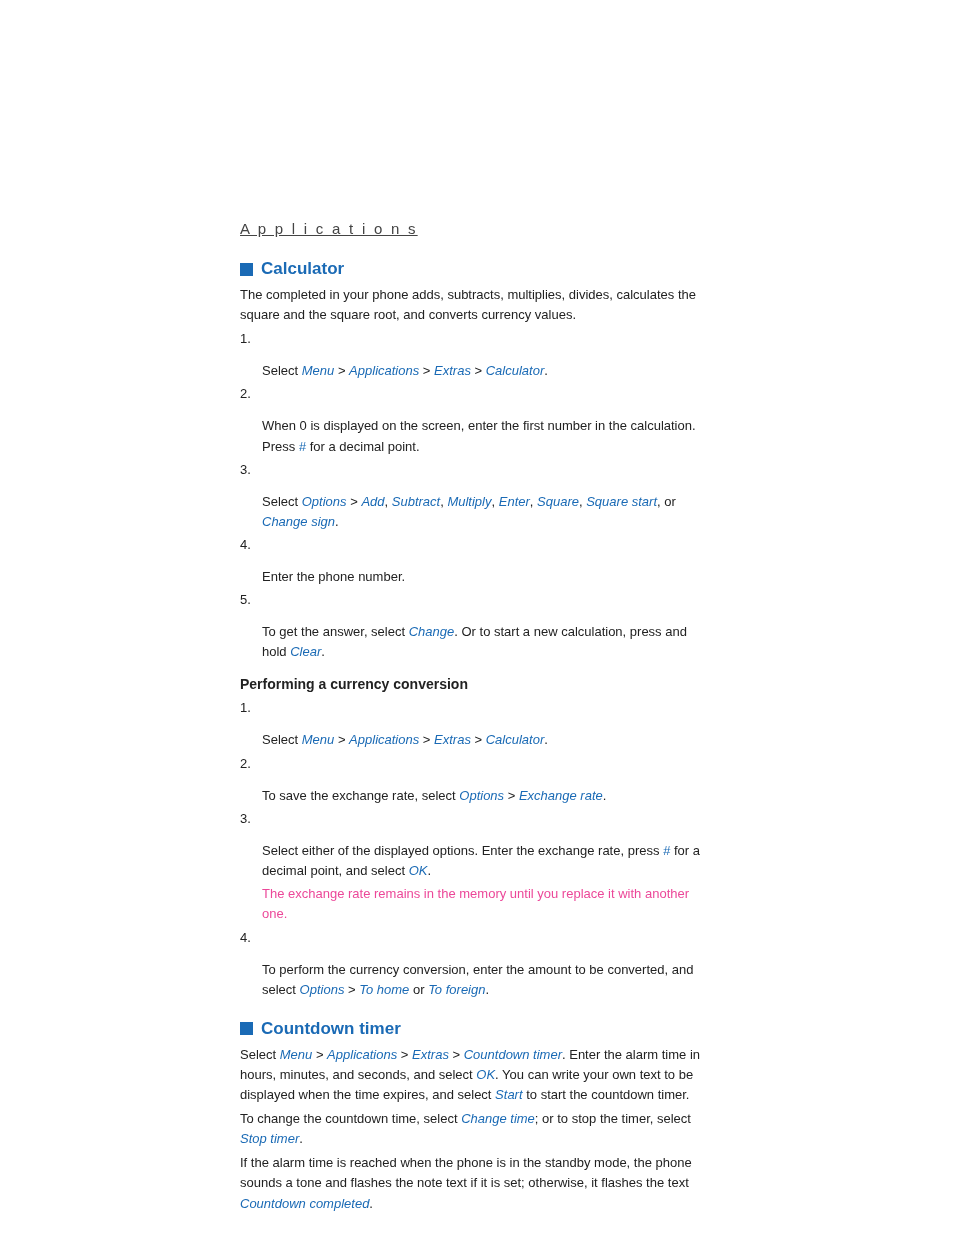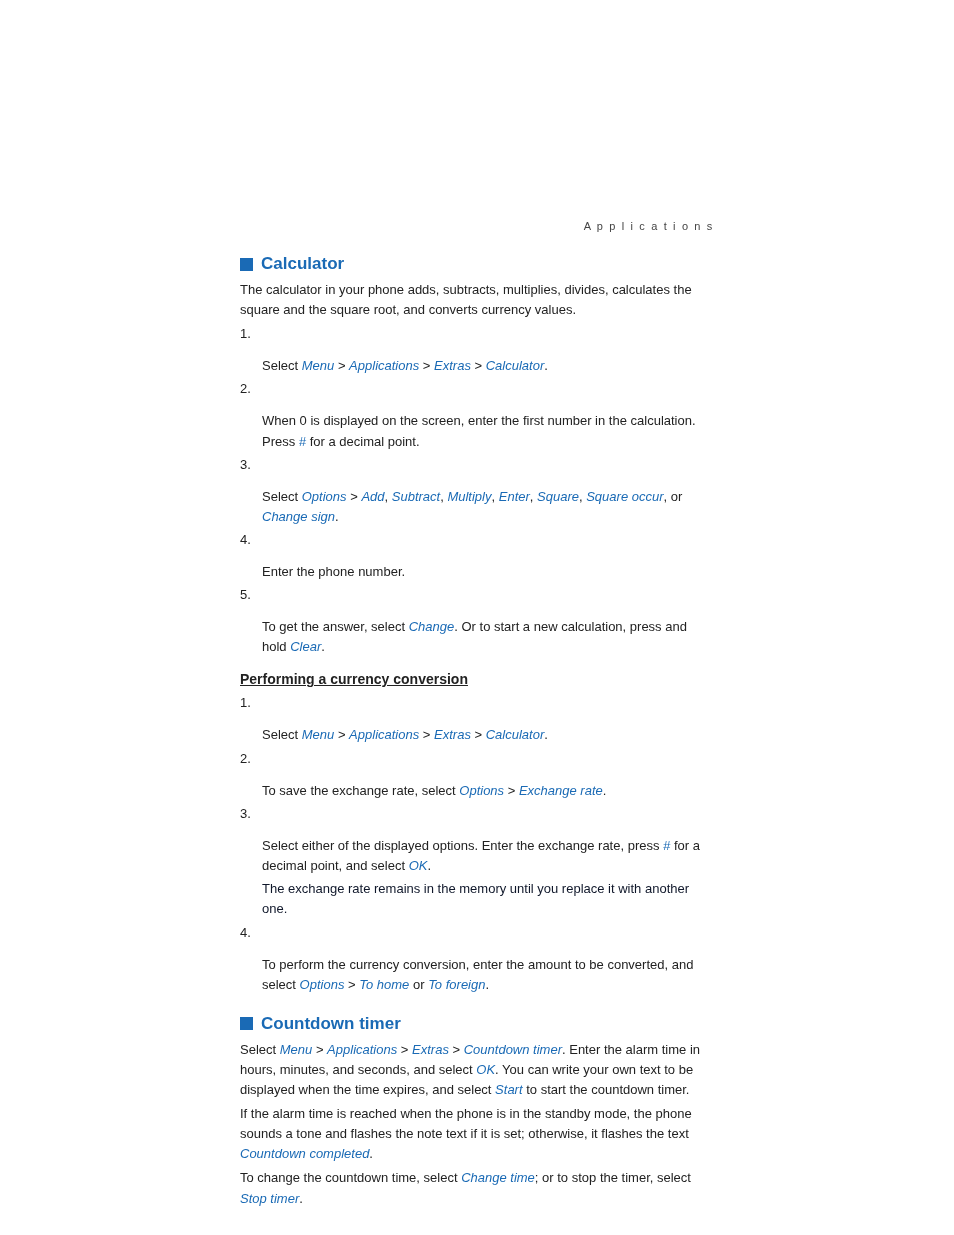--- a/index.html
+++ b/index.html
@@ -12,26 +12,26 @@
       min-height: 1235px;
     }
     .page {
       width: 954px;
       min-height: 1235px;
       background: #fff;
       position: relative;
       padding: 0;
     }
     .header-section {
-      text-align: right;
       padding: 220px 240px 0 240px;
       letter-spacing: 0.15em;
-      font-size: 11px;
+      font-size: 15px;
       color: #444;
       font-style: normal;
+      text-decoration: underline;
     }
     .content {
       padding: 8px 240px 40px 240px;
     }
     .section-title {
       display: flex;
       align-items: center;
       margin-top: 14px;
       margin-bottom: 6px;
     }
@@ -71,30 +71,29 @@
     }
     .link {
       color: #1a6ab5;
       font-style: italic;
       text-decoration: none;
     }
     .sub-section-title {
       font-size: 14px;
       font-weight: bold;
       color: #222;
-      text-decoration: underline;
       margin-top: 14px;
       margin-bottom: 6px;
     }
     .indent-para {
       padding-left: 22px;
       font-size: 13px;
       line-height: 1.55;
       margin-bottom: 4px;
-      color: #0f172a;
+      color: #ec4899;
     }
     .footer {
       display: flex;
       justify-content: space-between;
       padding: 0 240px;
       margin-top: 30px;
       font-size: 11.5px;
       color: #444;
       text-align: right;
     }
@@ -107,35 +106,35 @@
     <span>A p p l i c a t i o n s</span>
   </div>
 
   <div class="content">
 
     <div class="section-title">
       <span class="section-icon"></span>
       <span class="section-heading">Calculator</span>
     </div>
 
-    <p class="body-text">The calculator in your phone adds, subtracts, multiplies, divides, calculates the square and the square root, and converts currency values.</p>
+    <p class="body-text">The completed in your phone adds, subtracts, multiplies, divides, calculates the square and the square root, and converts currency values.</p>
 
     <div class="list-item">
       <span class="list-num">1.</span>
       <span class="list-content">Select <a class="link"><em>Menu</em></a> &gt; <a class="link"><em>Applications</em></a> &gt; <a class="link"><em>Extras</em></a> &gt; <a class="link"><em>Calculator</em></a>.</span>
     </div>
 
     <div class="list-item">
       <span class="list-num">2.</span>
       <span class="list-content">When 0 is displayed on the screen, enter the first number in the calculation. Press <a class="link"><em>#</em></a> for a decimal point.</span>
     </div>
 
     <div class="list-item">
       <span class="list-num">3.</span>
-      <span class="list-content">Select <a class="link"><em>Options</em></a> &gt; <a class="link"><em>Add</em></a>, <a class="link"><em>Subtract</em></a>, <a class="link"><em>Multiply</em></a>, <a class="link"><em>Enter</em></a>, <a class="link"><em>Square</em></a>, <a class="link"><em>Square occur</em></a>, or<br><a class="link"><em>Change sign</em></a>.</span>
+      <span class="list-content">Select <a class="link"><em>Options</em></a> &gt; <a class="link"><em>Add</em></a>, <a class="link"><em>Subtract</em></a>, <a class="link"><em>Multiply</em></a>, <a class="link"><em>Enter</em></a>, <a class="link"><em>Square</em></a>, <a class="link"><em>Square start</em></a>, or<br><a class="link"><em>Change sign</em></a>.</span>
     </div>
 
     <div class="list-item">
       <span class="list-num">4.</span>
       <span class="list-content">Enter the phone number.</span>
     </div>
 
     <div class="list-item">
       <span class="list-num">5.</span>
       <span class="list-content">To get the answer, select <a class="link"><em>Change</em></a>. Or to start a new calculation, press and hold <a class="link"><em>Clear</em></a>.</span>
@@ -166,23 +165,23 @@
       <span class="list-content">To perform the currency conversion, enter the amount to be converted, and select <a class="link"><em>Options</em></a> &gt; <a class="link"><em>To home</em></a> or <a class="link"><em>To foreign</em></a>.</span>
     </div>
 
     <div class="section-title" style="margin-top:18px;">
       <span class="section-icon"></span>
       <span class="section-heading">Countdown timer</span>
     </div>
 
     <p class="body-text">Select <a class="link"><em>Menu</em></a> &gt; <a class="link"><em>Applications</em></a> &gt; <a class="link"><em>Extras</em></a> &gt; <a class="link"><em>Countdown timer</em></a>. Enter the alarm time in hours, minutes, and seconds, and select <a class="link"><em>OK</em></a>. You can write your own text to be displayed when the time expires, and select <a class="link"><em>Start</em></a> to start the countdown timer.</p>
 
+    <p class="body-text">To change the countdown time, select <a class="link"><em>Change time</em></a>; or to stop the timer, select <a class="link"><em>Stop timer</em></a>.</p>
+
     <p class="body-text">If the alarm time is reached when the phone is in the standby mode, the phone sounds a tone and flashes the note text if it is set; otherwise, it flashes the text <a class="link"><em>Countdown completed</em></a>.</p>
-
-    <p class="body-text">To change the countdown time, select <a class="link"><em>Change time</em></a>; or to stop the timer, select <a class="link"><em>Stop timer</em></a>.</p>
 
 
   </div>
 
   <div class="footer">
     <span>Nokia 6822 User Guide</span>
     <span>67</span>
     <span>Copyright © 1998 Nokia</span>
   </div>
 </div>

